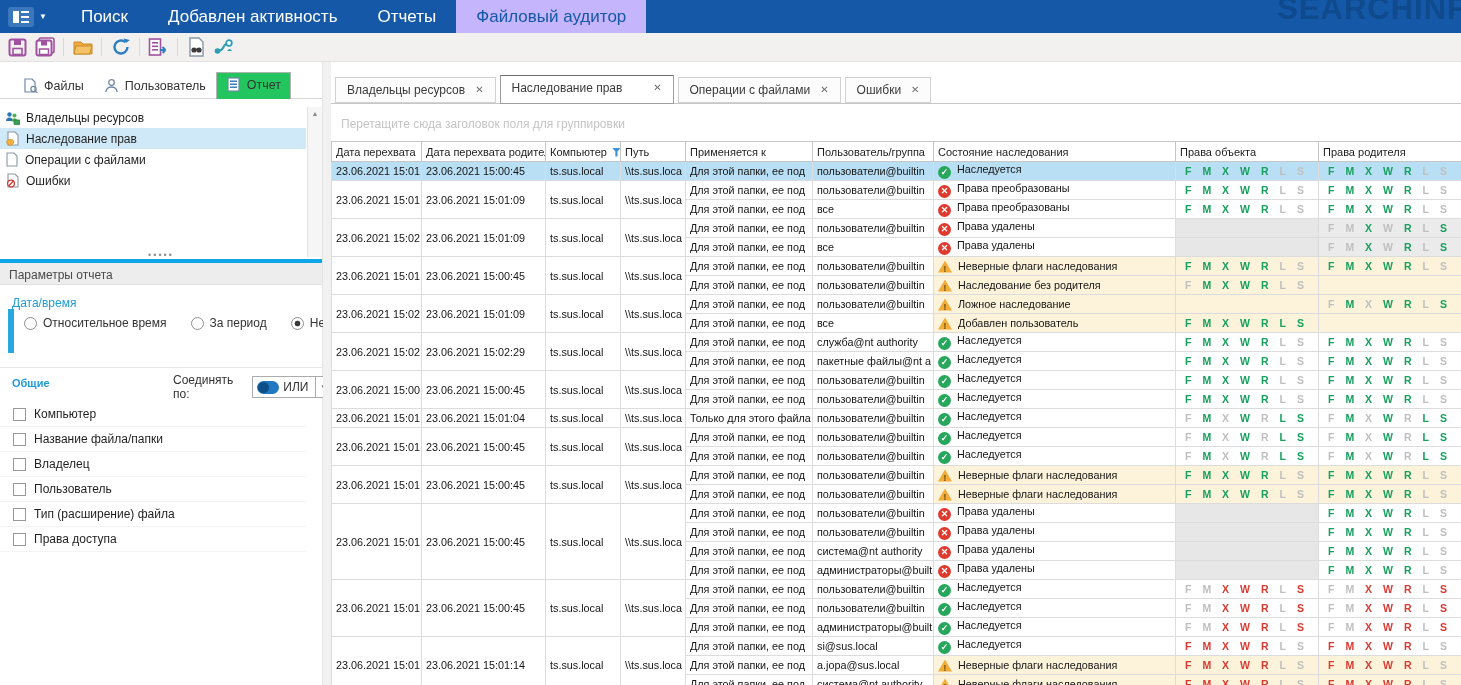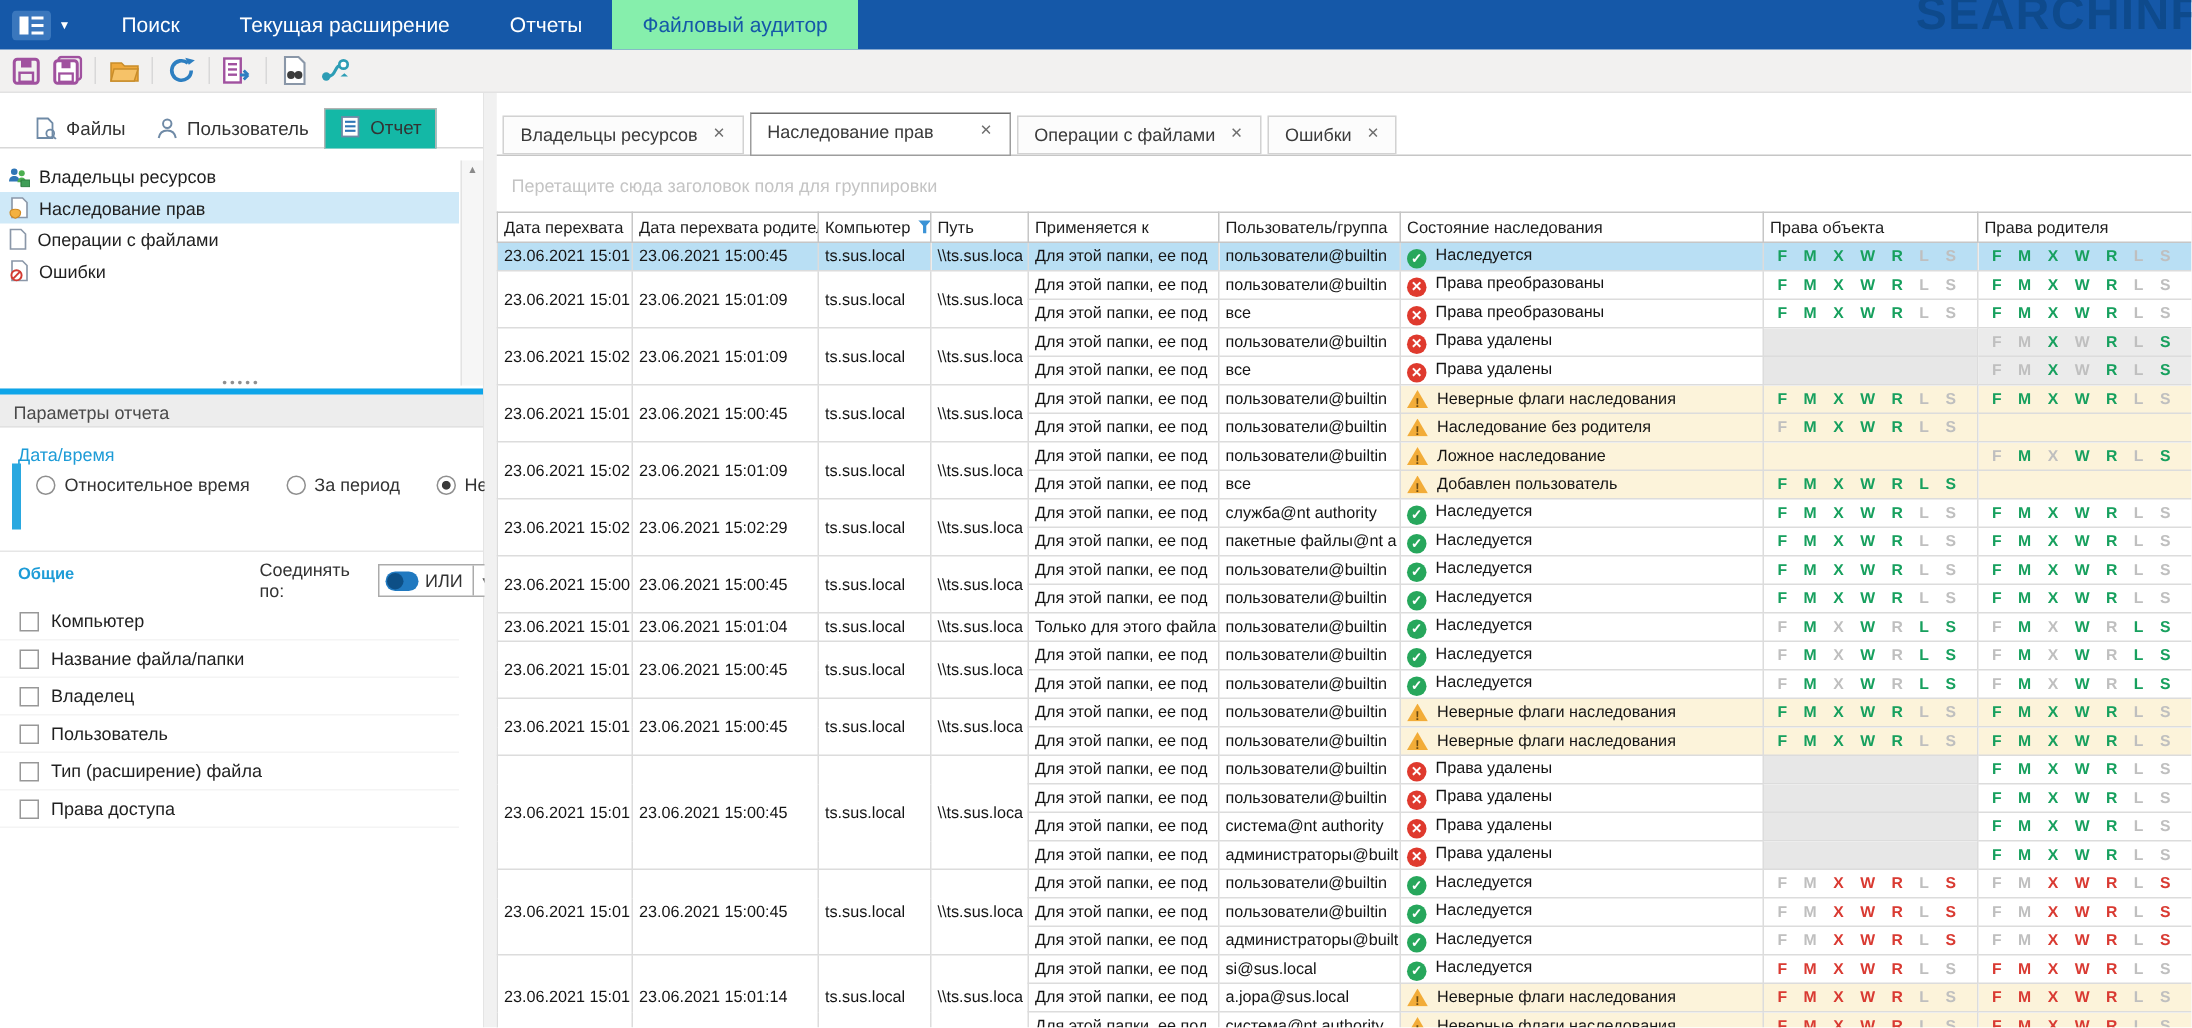--- a/index.html
+++ b/index.html
@@ -3,35 +3,35 @@
 <meta charset="utf-8">
 <style>
   html,body{margin:0;padding:0}
   body{width:1461px;height:685px;overflow:hidden;position:relative;background:#fff;
        font-family:"Liberation Sans",sans-serif;-webkit-font-smoothing:antialiased}
 
   
   .topbar{position:absolute;top:0;left:0;right:0;height:33px;background:#1558a8;display:flex;align-items:center;overflow:hidden;z-index:5}
   .appbtn{display:flex;align-items:center;gap:5px;padding:0 14px 0 8px;height:100%}
   .caret{color:#fff;font-size:8px}
-  .menu-item{color:#fff;font-size:14px;line-height:33px;padding:0 20px;white-space:nowrap}
-  .menu-item.active{background:#86efac;color:#1558a8}
+  .menu-item{color:#fff;font-size:17px;line-height:33px;padding:0 20px;white-space:nowrap}
+  .menu-item.active{background:#c4b5fd;color:#1558a8}
   .watermark{position:absolute;right:-6px;top:-9px;font-size:31px;font-weight:bold;letter-spacing:1px;color:#0e4a8c;pointer-events:none}
 
   
   .toolbar{position:absolute;top:33px;left:0;right:0;height:28px;background:#f2f1f0;border-bottom:1px solid #e2e2e2;display:flex;align-items:center;padding-left:4px}
   .tbtn{width:27px;height:24px;display:flex;align-items:center;justify-content:center}
   .tsep{width:1px;height:18px;background:#d8d8d8;margin:0 5px}
 
   
   .sidebar{position:absolute;top:62px;left:0;width:322px;bottom:0;background:#fff;border-right:1px solid #e4e4e4}
   .splitterv{position:absolute;top:62px;left:323px;width:8px;bottom:0;background:#f1f1f1;border-right:1px solid #e0e0e0}
   .stabs{position:absolute;top:9px;left:0;width:100%;height:28px;display:flex;align-items:flex-end;padding-left:13px;border-bottom:1px solid #d8d8d8;box-sizing:border-box}
   .stab{display:flex;align-items:center;gap:6px;font-size:12.5px;color:#333;padding:4px 9px 5px;border:1px solid transparent;border-bottom:none;white-space:nowrap}
-  .stab.active{background:#14b8a6;border-color:#b3b3b3;margin-bottom:-1px;padding-bottom:7px}
+  .stab.active{background:#22c55e;border-color:#b3b3b3;margin-bottom:-1px;padding-bottom:7px}
   .tree{position:absolute;top:45px;left:0;right:16px}
   .titem{display:flex;align-items:center;gap:6px;height:21px;padding-left:5px;font-size:12px;color:#1f1f1f;white-space:nowrap}
   .titem.selected{background:#cfe9f8}
   .sscroll{position:absolute;top:45px;right:0;width:15px;height:150px;background:#f6f6f6;border-left:1px solid #e3e3e3;text-align:center;color:#8a8a8a;font-size:7px;padding-top:3px;box-sizing:border-box}
   .dots{position:absolute;top:188px;left:0;width:100%;text-align:center;color:#8f8f8f;font-size:9px;letter-spacing:2px}
   .phdr{position:absolute;top:197px;left:0;width:100%;height:26px;background:#ededed;border-top:4px solid #0ea5e9;border-bottom:1px solid #e1e1e1;box-sizing:border-box;font-size:12px;color:#4a4a4a;line-height:25px;padding-left:9px}
   .dt-head{position:absolute;top:234px;left:12px;font-size:12px;color:#1e9cd7}
   .accent{position:absolute;top:247px;left:8px;width:6px;height:44px;background:#29a8e0}
   .radios{position:absolute;top:254px;left:24px;display:flex;gap:24px;align-items:center;font-size:12px;color:#333;white-space:nowrap}
   .radio{width:13px;height:13px;border:1px solid #8f8f8f;border-radius:50%;background:#fff;display:inline-block;margin-right:6px;vertical-align:-3px;box-sizing:border-box}
@@ -82,21 +82,21 @@
     <svg width="26" height="20" viewBox="0 0 26 20">
       <rect x="0" y="0" width="26" height="20" rx="3" fill="#3a77bd"></rect>
       <rect x="5" y="4" width="6" height="12" fill="#fff"></rect>
       <rect x="13" y="4" width="8" height="2" fill="#fff"></rect>
       <rect x="13" y="9" width="8" height="2" fill="#fff"></rect>
       <rect x="13" y="14" width="8" height="2" fill="#fff"></rect>
     </svg>
     <span class="caret">▼</span>
   </div>
   <div class="menu-item">Поиск</div>
-  <div class="menu-item">Текущая расширение</div>
+  <div class="menu-item">Добавлен активность</div>
   <div class="menu-item">Отчеты</div>
   <div class="menu-item active">Файловый аудитор</div>
   <div class="watermark">SEARCHINF</div>
 </div>
 
 <div class="toolbar">
   <div class="tbtn">
     <svg width="19" height="19" viewBox="0 0 19 19">
       <rect x="1.5" y="1.5" width="16" height="16" rx="2" fill="none" stroke="#a0519f" stroke-width="2"></rect>
       <rect x="6" y="2" width="7" height="5" fill="#a0519f"></rect>

